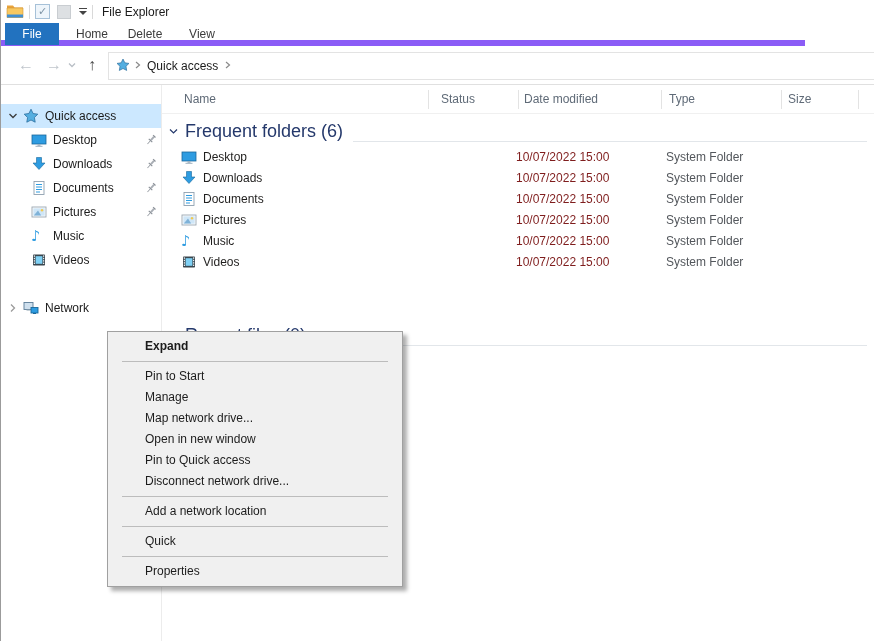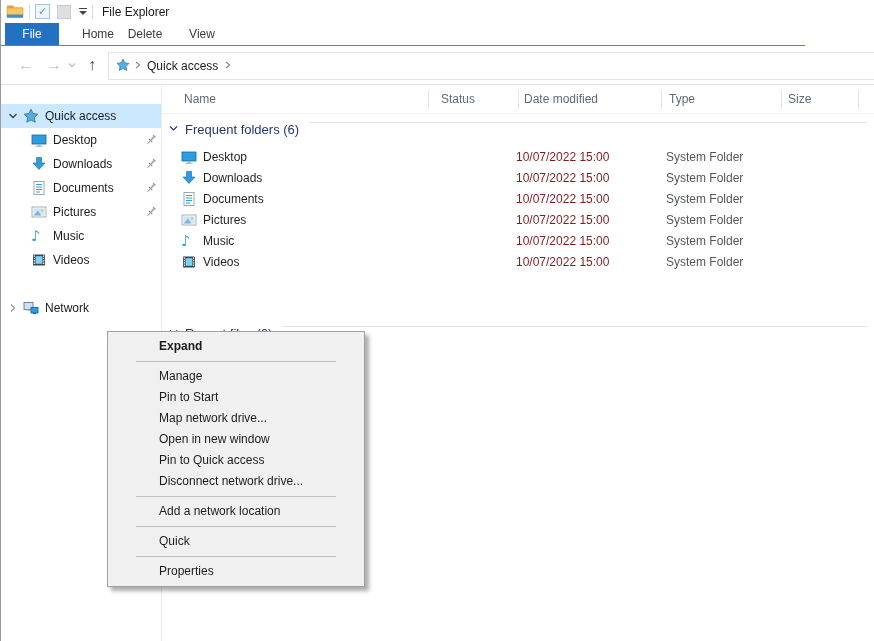--- a/index.html
+++ b/index.html
@@ -17,24 +17,24 @@
   .app-icon { margin-left:5px; }
   .qat-check { width:15px; height:15px; border:1px solid #a6c1d8; background:#eef5fb; color:#7d93a5;
                font-size:11px; line-height:13px; text-align:center; }
   .qat-grey { width:14px; height:14px; border:1px solid #c9cdd1; background:#dde0e3; margin-left:7px; }
   .qat-drop { margin-left:8px; display:flex; flex-direction:column; align-items:center; gap:2px; }
   .qat-drop .bar { width:8px; height:1px; background:#444; }
   .qat-drop .tri { width:0; height:0; border-left:4px solid transparent; border-right:4px solid transparent; border-top:4px solid #444; }
   .win-title { margin-left:4px; color:#1a1a1a; }
 
   
-  .tabs { position:absolute; left:0; top:23px; width:804px; height:23px; background:#fff; border-bottom:1px solid #8b5cf6; }
+  .tabs { position:absolute; left:0; top:23px; width:804px; height:23px; background:#fff; border-bottom:6px solid #8b5cf6; }
   .tab { position:absolute; top:0; height:22px; line-height:22px; text-align:center; color:#3b3b3b; cursor:default; }
   .tab-file { left:4px; width:54px; background:#2272bf; color:#fff; }
-  .tab-home { left:72px; width:50px; }
+  .tab-home { left:66px; width:50px; }
   .tab-share { left:118px; width:52px; }
   .tab-view { left:176px; width:50px; }
 
   
   .navbar { position:absolute; left:0; top:46px; width:874px; height:39px; background:#fff; border-bottom:1px solid #e0e0e0; }
   .nav-btn { position:absolute; top:0; height:38px; display:flex; align-items:center; justify-content:center; font-size:16px; }
   .nav-back  { left:14px; width:22px; color:#c0c6cc; }
   .nav-fwd   { left:42px; width:22px; color:#c0c6cc; }
   .nav-chev  { left:64px; width:14px; }
   .nav-up    { left:80px; width:22px; color:#4a4a4a; }
@@ -61,32 +61,32 @@
   .tw-label-child { position:absolute; left:52px; line-height:24px; }
   .tw-pin { position:absolute; left:143px; top:5px; width:14px; height:14px; }
   .glyph-music { font-family:"DejaVu Sans", sans-serif; color:#2e9ce1; font-size:15px; line-height:16px; }
 
   
   .col-headers { position:absolute; left:0; top:0; width:713px; height:29px; border-bottom:1px solid #f0f0f0; }
   .col-label { position:absolute; top:0; height:29px; line-height:29px; color:#5f6a77; }
   .col-div { position:absolute; top:5px; width:1px; height:19px; background:#e3e3e3; }
 
   
-  .group-header { position:absolute; left:0; height:20px; display:flex; align-items:flex-start; color:#24386b; font-size:13px; }
+  .group-header { position:absolute; left:0; height:20px; display:flex; align-items:flex-end; color:#24386b; font-size:18px; }
   .group-header .gh-chev { margin-left:6px; margin-right:6px; }
   .group-header .gh-line { flex:1; height:1px; background:#e2e6ea; margin-left:10px; margin-right:8px; }
   .file-row { position:absolute; left:0; width:713px; height:21px; }
   .fr-icon { position:absolute; left:19px; top:2px; width:16px; height:16px; }
   .fr-name { position:absolute; left:41px; line-height:21px; color:#201f1e; }
   .fr-date { position:absolute; left:354px; line-height:21px; color:#7f1d1d; }
   .fr-type { position:absolute; left:504px; line-height:21px; color:#53575c; }
 
   
-  .context-menu { position:absolute; left:106px; top:331px; width:258px; background:#f0f0f0;
-                  border:1px solid #a0a0a0; box-shadow:4px 4px 4px rgba(0,0,0,0.32); padding:4px 18px; z-index:10; }
+  .context-menu { position:absolute; left:106px; top:331px; width:296px; background:#f0f0f0;
+                  border:1px solid #a0a0a0; box-shadow:4px 4px 4px rgba(0,0,0,0.32); padding:4px 4px; z-index:10; }
   .menu-item { height:21px; line-height:21px; padding-left:33px; color:#1c1c1c; cursor:default; }
   .menu-item.bold { font-weight:bold; }
   .menu-sep { height:1px; background:#bcbcbc; margin:4px 10px; }
 </style>
 </head>
 <body>
 
 <div class="window">
 
   <div class="titlebar">
@@ -406,22 +406,22 @@
           </svg>
       </span>
       <span>Recent files (0)</span>
       <span class="gh-line"></span>
     </div>
   </div>
 
   <div class="context-menu">
     <div class="menu-item bold">Expand</div>
     <div class="menu-sep"></div>
+    <div class="menu-item">Pin to Start</div>
     <div class="menu-item">Manage</div>
-    <div class="menu-item">Pin to Start</div>
     <div class="menu-item">Map network drive...</div>
     <div class="menu-item">Open in new window</div>
     <div class="menu-item">Pin to Quick access</div>
     <div class="menu-item">Disconnect network drive...</div>
     <div class="menu-sep"></div>
     <div class="menu-item">Add a network location</div>
     <div class="menu-sep"></div>
     <div class="menu-item">Quick</div>
     <div class="menu-sep"></div>
     <div class="menu-item">Properties</div>

